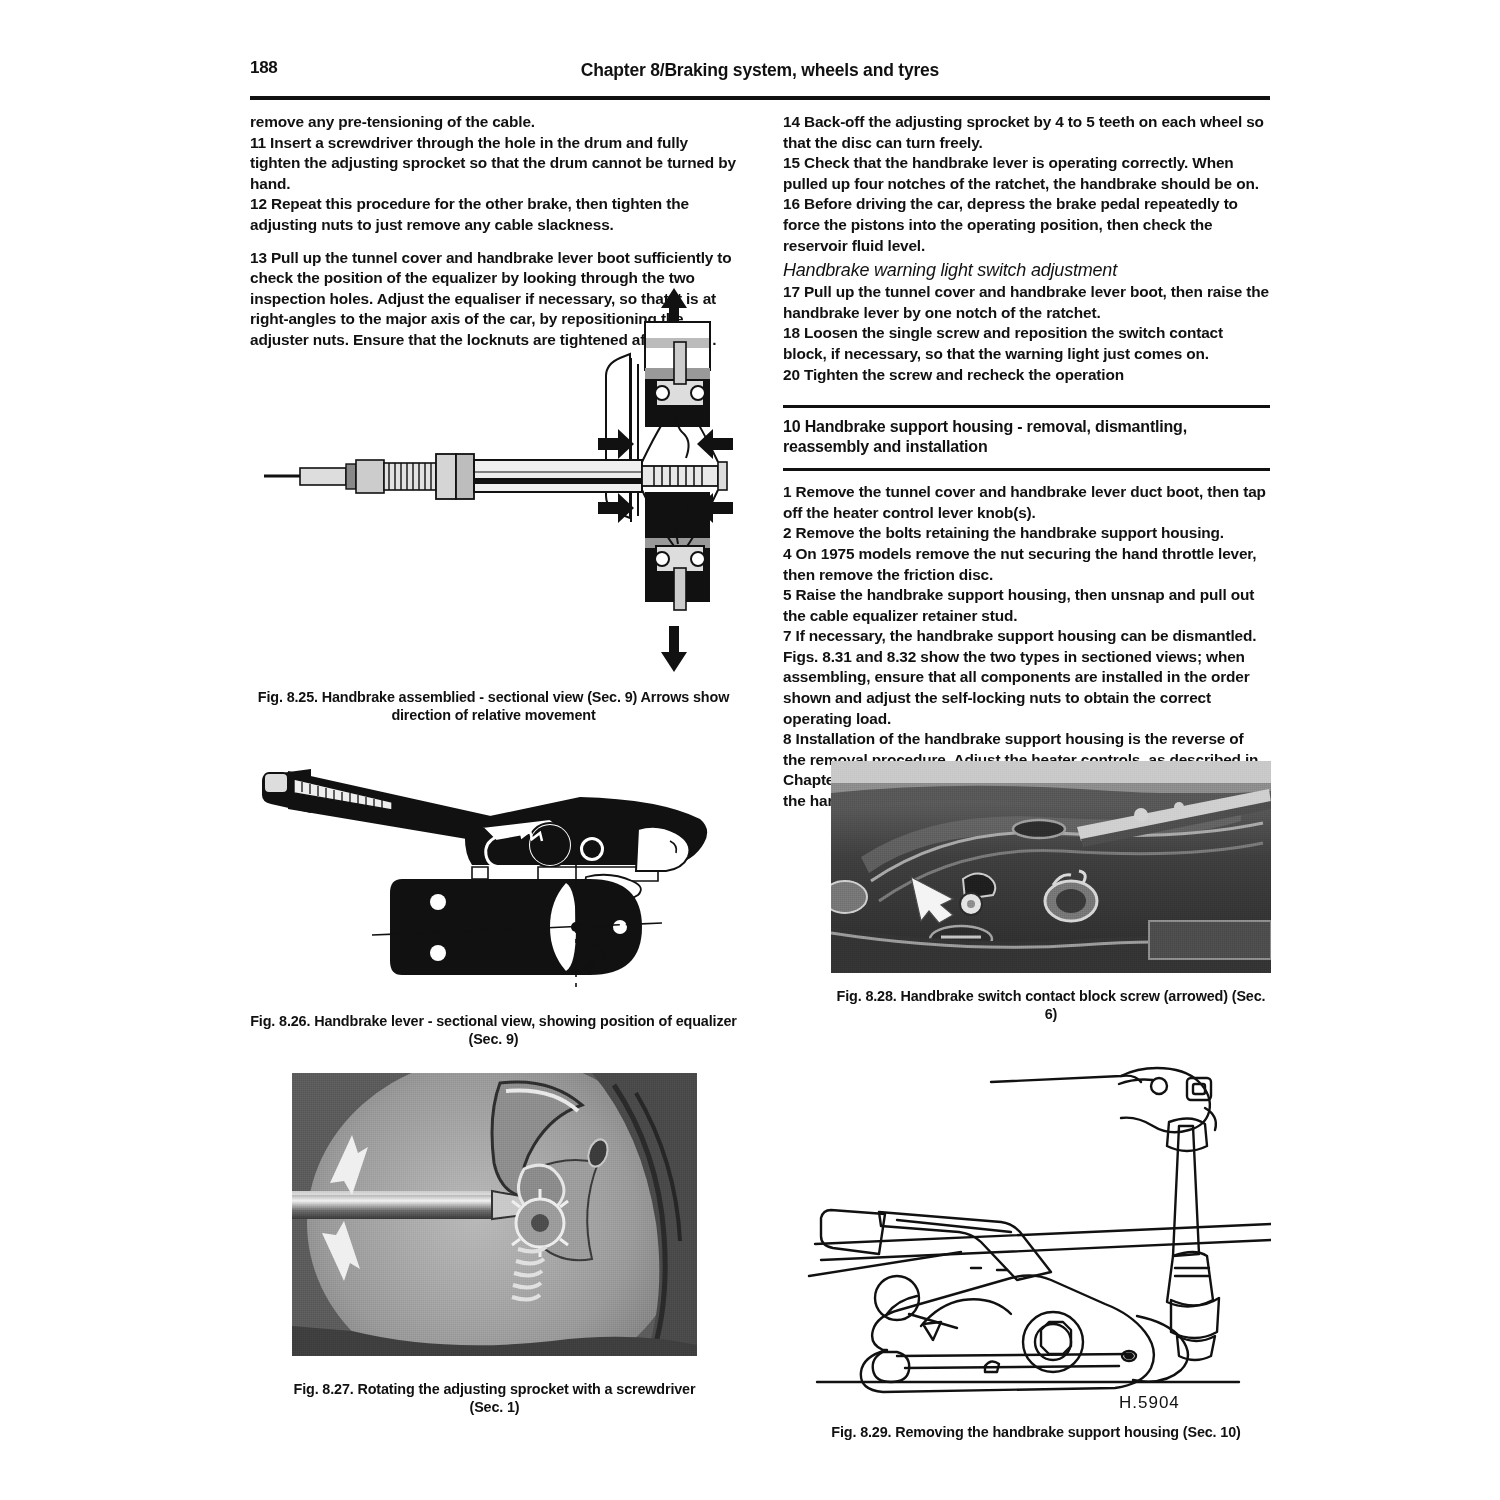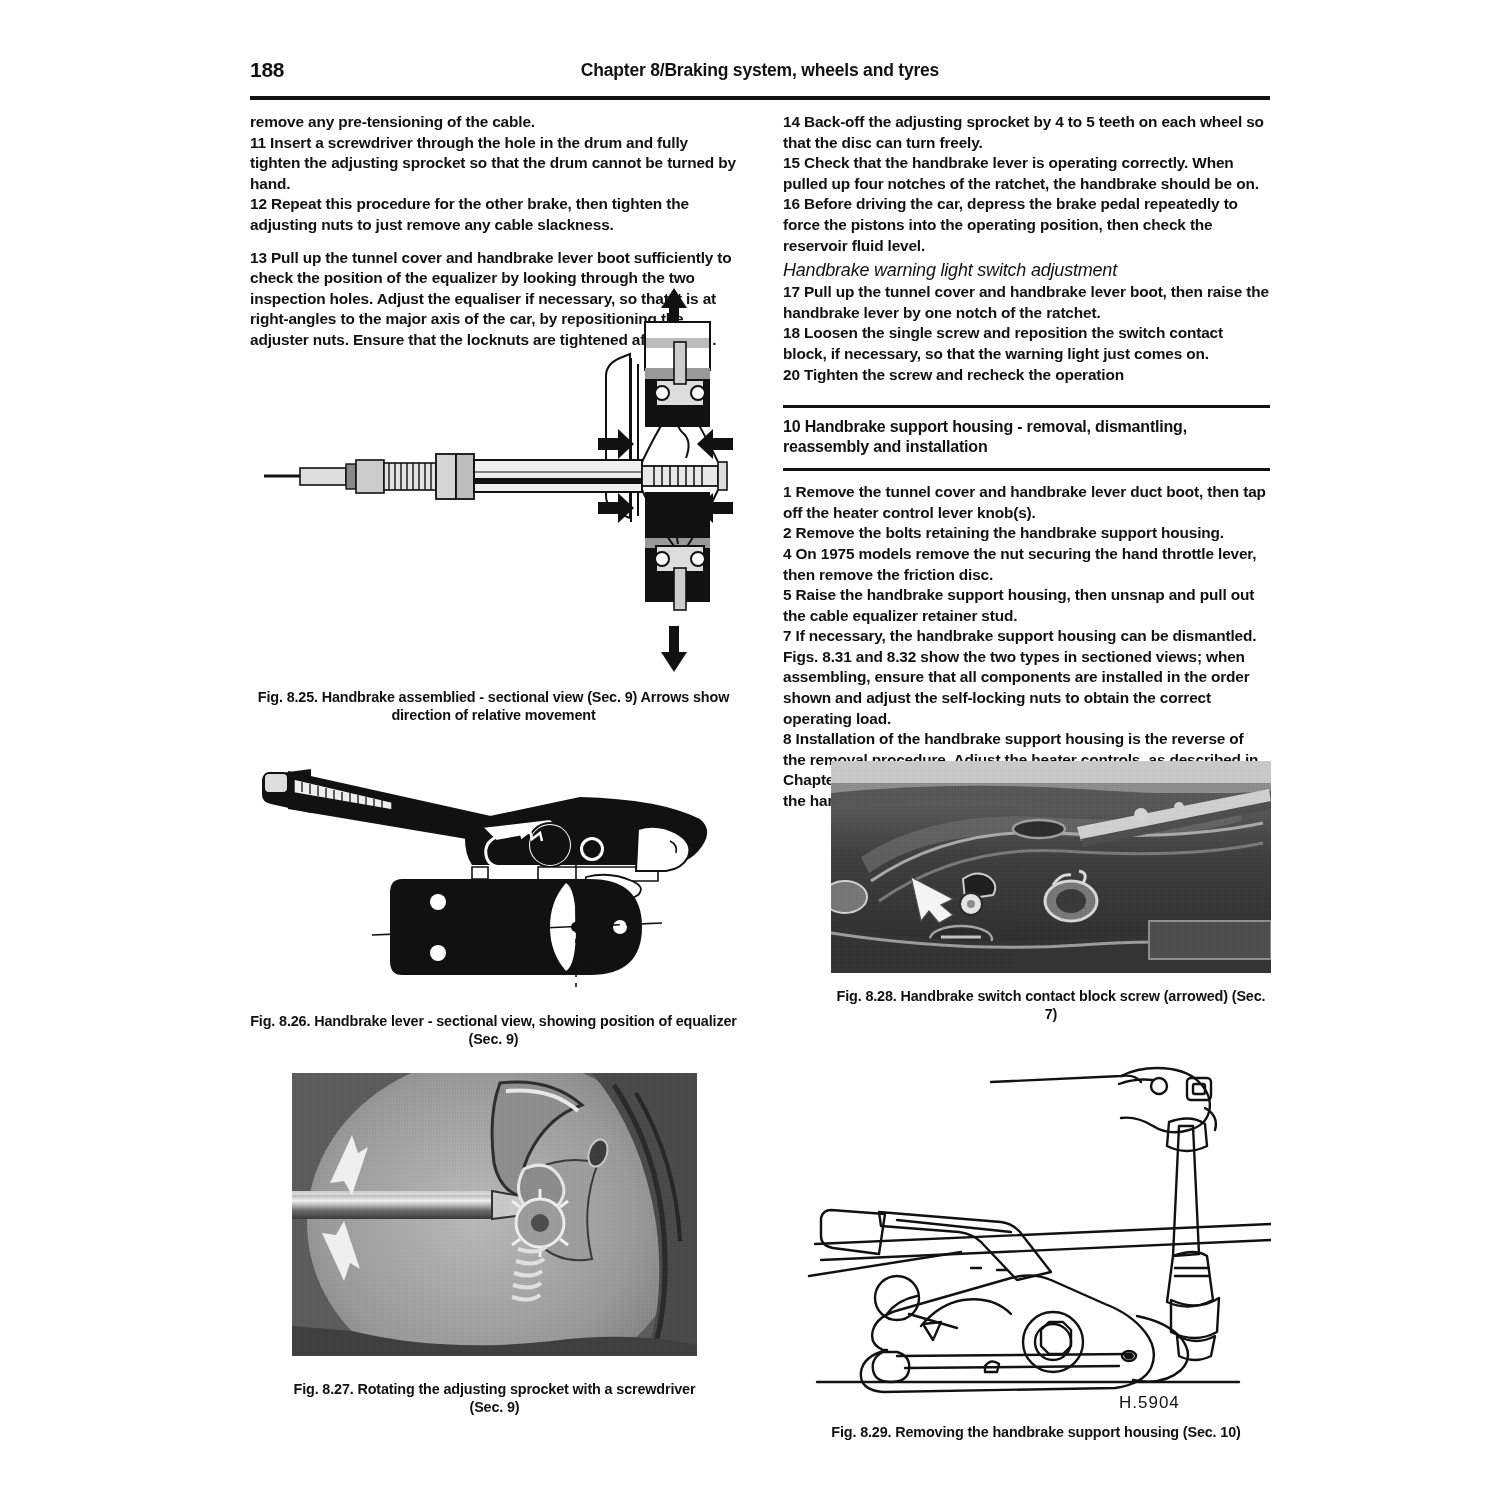--- a/index.html
+++ b/index.html
@@ -24,21 +24,21 @@
 
   
   .pg-header {
     position: relative;
     height: 52px;
     padding-top: 58px;
   }
   .folio {
     position: absolute;
     left: 0; top: 58px;
-    font-size: 21px;
+    font-size: 17px;
     font-weight: 700;
     letter-spacing: -0.3px;
   }
   .running-head {
     position: absolute;
     left: 0; right: 0; top: 60px;
     text-align: center;
     font-size: 17.5px;
     font-weight: 700;
     letter-spacing: -0.2px;
@@ -351,21 +351,21 @@
             <g stroke="#e0e0e0" stroke-width="4" fill="none">
               <path d="M226 176 q18 6 28 -2 M224 188 q18 6 28 -2 M222 200 q18 6 28 -2 M221 212 q18 6 28 -2 M220 224 q18 6 28 -2"></path>
             </g>
 
             <path d="M38 110 l22 -48 l6 18 l10 -6 l-16 48 l-8 -14 z" fill="#efefef"></path>
             <path d="M30 160 l22 48 l6 -18 l10 6 l-16 -48 l-8 14 z" fill="#efefef"></path>
 
             <path d="M60 258 q90 22 200 10 q80 -10 145 4 v11 H0 v-30 z" fill="#3f3f3f"></path>
           </svg>
         </div>
-        <p class="fig-caption" style="margin-top:24px;">Fig. 8.27. Rotating the adjusting sprocket with a screwdriver (Sec. 9)</p>
+        <p class="fig-caption" style="margin-top:24px;">Fig. 8.27. Rotating the adjusting sprocket with a screwdriver (Sec. 1)</p>
       </div>
 
     </div>
 
     <div class="col col-right">
 
       <p class="body">14 Back-off the adjusting sprocket by 4 to 5 teeth on each wheel so that the disc can turn freely.</p>
       <p class="body">15 Check that the handbrake lever is operating correctly. When pulled up four notches of the ratchet, the handbrake should be on.</p>
       <p class="body">16 Before driving the car, depress the brake pedal repeatedly to force the pistons into the operating position, then check the reservoir fluid level.</p>
 
@@ -428,21 +428,21 @@
             <ellipse cx="240" cy="140" rx="26" ry="20" fill="#777" stroke="#d6d6d6" stroke-width="3"></ellipse>
             <ellipse cx="240" cy="140" rx="15" ry="12" fill="#3a3a3a"></ellipse>
             <path d="M222 124 q8 -12 18 -10 M252 122 q6 -10 -4 -12" fill="none" stroke="#d9d9d9" stroke-width="3"></path>
 
             <path d="M0 166 q130 20 250 12 q110 -8 190 6 v28 H0 z" fill="#343434"></path>
             <path d="M0 172 q130 20 250 12 q110 -8 190 6" fill="none" stroke="#9b9b9b" stroke-width="3"></path>
             <rect x="318" y="160" width="122" height="38" fill="#4d4d4d" stroke="#8e8e8e" stroke-width="2"></rect>
             <ellipse cx="14" cy="136" rx="22" ry="16" fill="#777" stroke="#cfcfcf" stroke-width="2"></ellipse>
           </svg>
         </div>
-        <p class="fig-caption" style="margin-top:14px;">Fig. 8.28. Handbrake switch contact block screw (arrowed) (Sec. 7)</p>
+        <p class="fig-caption" style="margin-top:14px;">Fig. 8.28. Handbrake switch contact block screw (arrowed) (Sec. 6)</p>
       </div>
 
       <div class="fig" style="left:18px; top:952px; width:470px;">
         <div class="fig-art">
           <svg width="470" height="355" viewBox="0 0 470 355">
             <g fill="none" stroke="#111" stroke-width="2.4" stroke-linejoin="round" stroke-linecap="round">
 
               <path d="M190 18 L320 12 q14 -2 20 6"></path>
               <path d="M320 12 q16 -8 36 -8 q28 0 42 14 q14 14 10 30 q-4 14 -20 18 q-20 6 -36 -4 q-16 -10 -32 -8"></path>
               <path d="M318 20 q16 -6 34 -4"></path>

